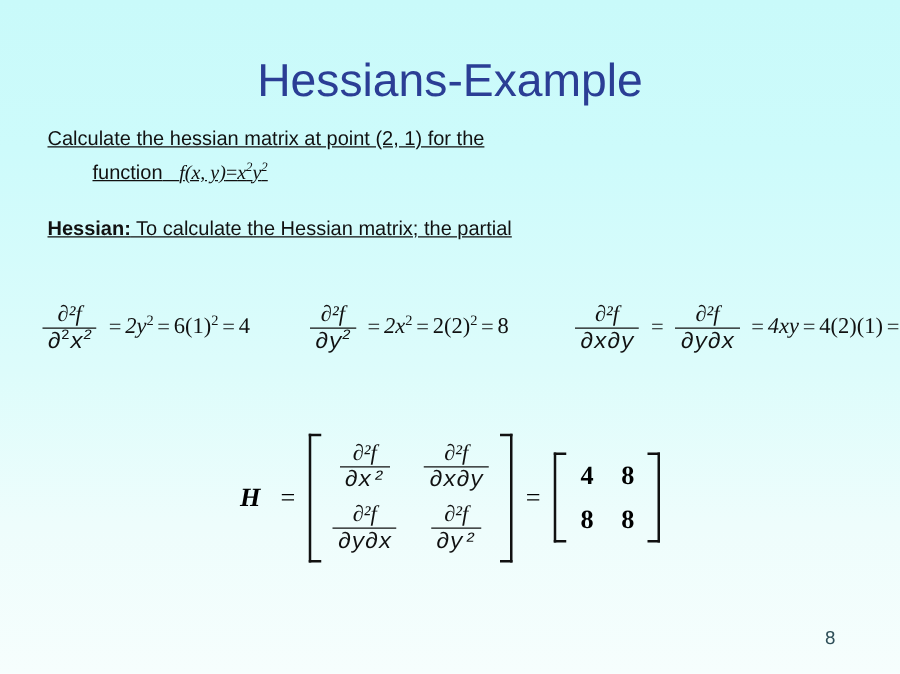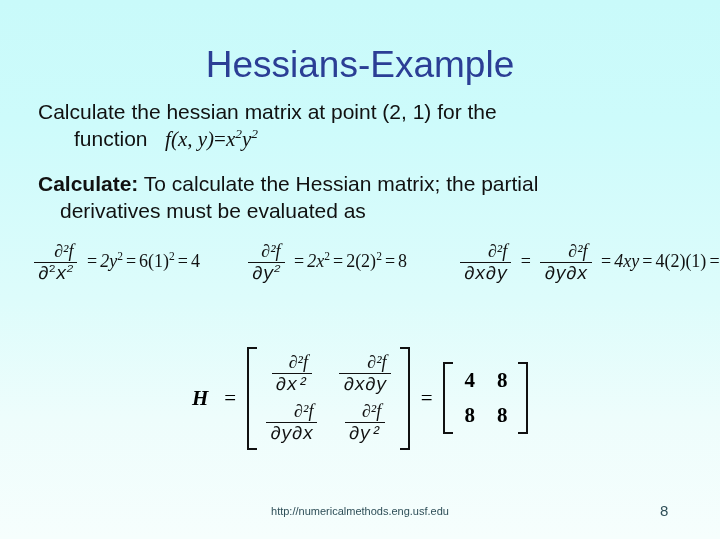--- a/index.html
+++ b/index.html
@@ -34,23 +34,24 @@
     line-height: 42px;
     font-weight: 400;
     color: #2b3e95;
     letter-spacing: 0px;
   }
 
   
   .bodytext {
     position: absolute;
     font-family: "Liberation Sans", sans-serif;
-    font-size: 21px;
+    font-size: 16px;
     line-height: 27px;
     color: #111111;
+    text-decoration: underline;
   }
 
   #line-calculate {
     top: 98px;
     left: 38px;
     width: 600px;
   }
   #line-calculate .indent {
     display: block;
     padding-left: 36px;
@@ -94,21 +95,21 @@
     font-size: 0.64em;
     vertical-align: super;
     font-style: normal;
     line-height: 0;
   }
 
   
   .frac {
     display: inline-block;
     vertical-align: middle;
-    text-align: right;
+    text-align: center;
     line-height: 1.12;
     margin: 0 2px;
   }
   .frac .num {
     display: block;
     padding: 0 4px 1px 4px;
     border-bottom: 1.2px solid #111;
   }
   .frac .den {
     display: block;
@@ -215,22 +216,21 @@
 
   <div class="bodytext" id="line-calculate">
     <span>Calculate the hessian matrix at point (2, 1) for the</span>
     <span class="indent">
       <span>function</span>
       &nbsp;&nbsp;<span class="math"><span class="mathi">f</span><span class="mathi">(x, y)</span><span class="mathu">=</span><span class="mathi">x</span><span class="sup">2</span><span class="mathi">y</span><span class="sup">2</span></span>
     </span>
   </div>
 
   <div class="bodytext" id="line-solution">
-    <span class="solword">Calculate:</span><span> To calculate the Hessian matrix; the partial</span>
-    <span class="indent2">derivatives must be evaluated as</span>
+    <span class="solword">Hessian:</span><span> To calculate the Hessian matrix; the partial</span>
   </div>
 
   <div class="eqrow math" id="eq1">
     <span class="frac">
       <span class="num">∂²f</span>
       <span class="den"><span>∂</span><span class="supn">2</span><span class="mathi">x</span><span class="sup">2</span></span>
     </span>
     <span class="op">=</span><span class="mathi">2y</span><span class="supn">2</span><span class="op">=</span><span class="mathu">6(1)</span><span class="supn">2</span><span class="op">=</span><span class="mathu">4</span>
   </div>
 
@@ -286,16 +286,15 @@
     <span class="bracket">
       <span class="mgrid nums">
         <span>4</span>
         <span>8</span>
         <span>8</span>
         <span>8</span>
       </span>
     </span>
   </div>
 
-  <div id="footer-url">http://numericalmethods.eng.usf.edu</div>
   <div id="page-number">8</div>
 
 </div>
 
 </body></html>

